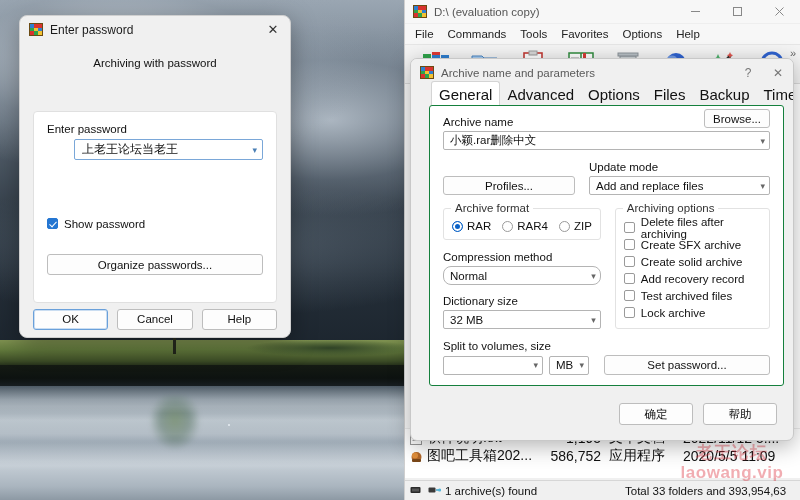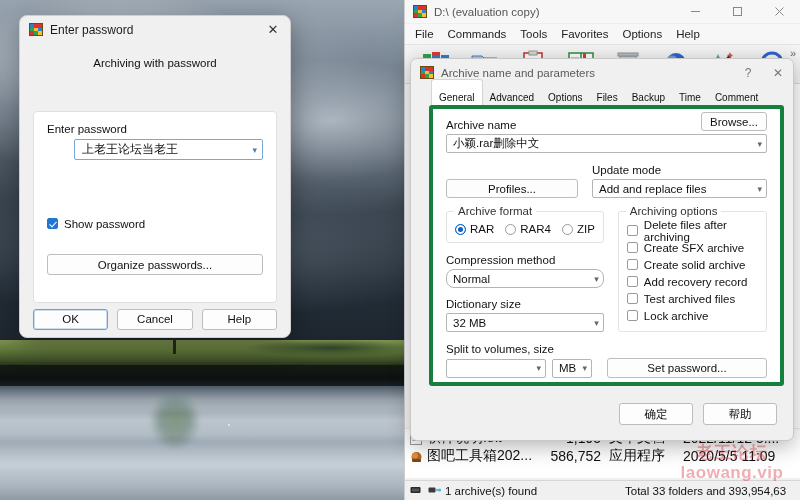--- a/index.html
+++ b/index.html
@@ -185,26 +185,26 @@
     overflow: hidden;
   }
   .ad-title { height: 27px; display: flex; align-items: center; padding-left: 9px; background: #f0f0f0; }
   .ad-title-text { flex: 1 1 auto; color: #5a5a5a; font-size: 11.5px; }
   .ad-help, .ad-close {
     width: 30px; height: 26px; display:flex; align-items:center; justify-content:center;
     color: #777; font-size: 12px;
   }
   .ad-tabs { display: flex; align-items: flex-end; height: 20px; padding-left: 20px; gap: 0px; }
   .ad-tab {
-    padding: 12px 7px 3px 7px; font-size: 10px; color: #111; background: transparent;
+    padding: 4px 7px 3px 7px; font-size: 15px; color: #111; background: transparent;
   }
   .ad-tab.active { background: #fff; border: 1px solid #d4d4d4; border-bottom: none; border-radius: 3px 3px 0 0; }
   .ad-page {
     position: absolute; left: 18px; right: 9px; top: 46px; bottom: 54px;
-    background: #fff; border: 4px solid #15803d; border-radius: 3px;
+    background: #fff; border: 1px solid #15803d; border-radius: 3px;
     padding: 10px 13px;
   }
   .lbl { font-size: 11.5px; color: #111; }
   .combo {
     height: 19px; border: 1px solid #b4b4b4; background: #fff;
     display: flex; align-items: center; padding: 0 4px 0 6px; font-size: 11.5px;
     border-radius: 2px;
   }
   .combo .val { flex: 1 1 auto; overflow: hidden; white-space: nowrap; }
   .combo .chev { color: #666; font-size: 9px; }

